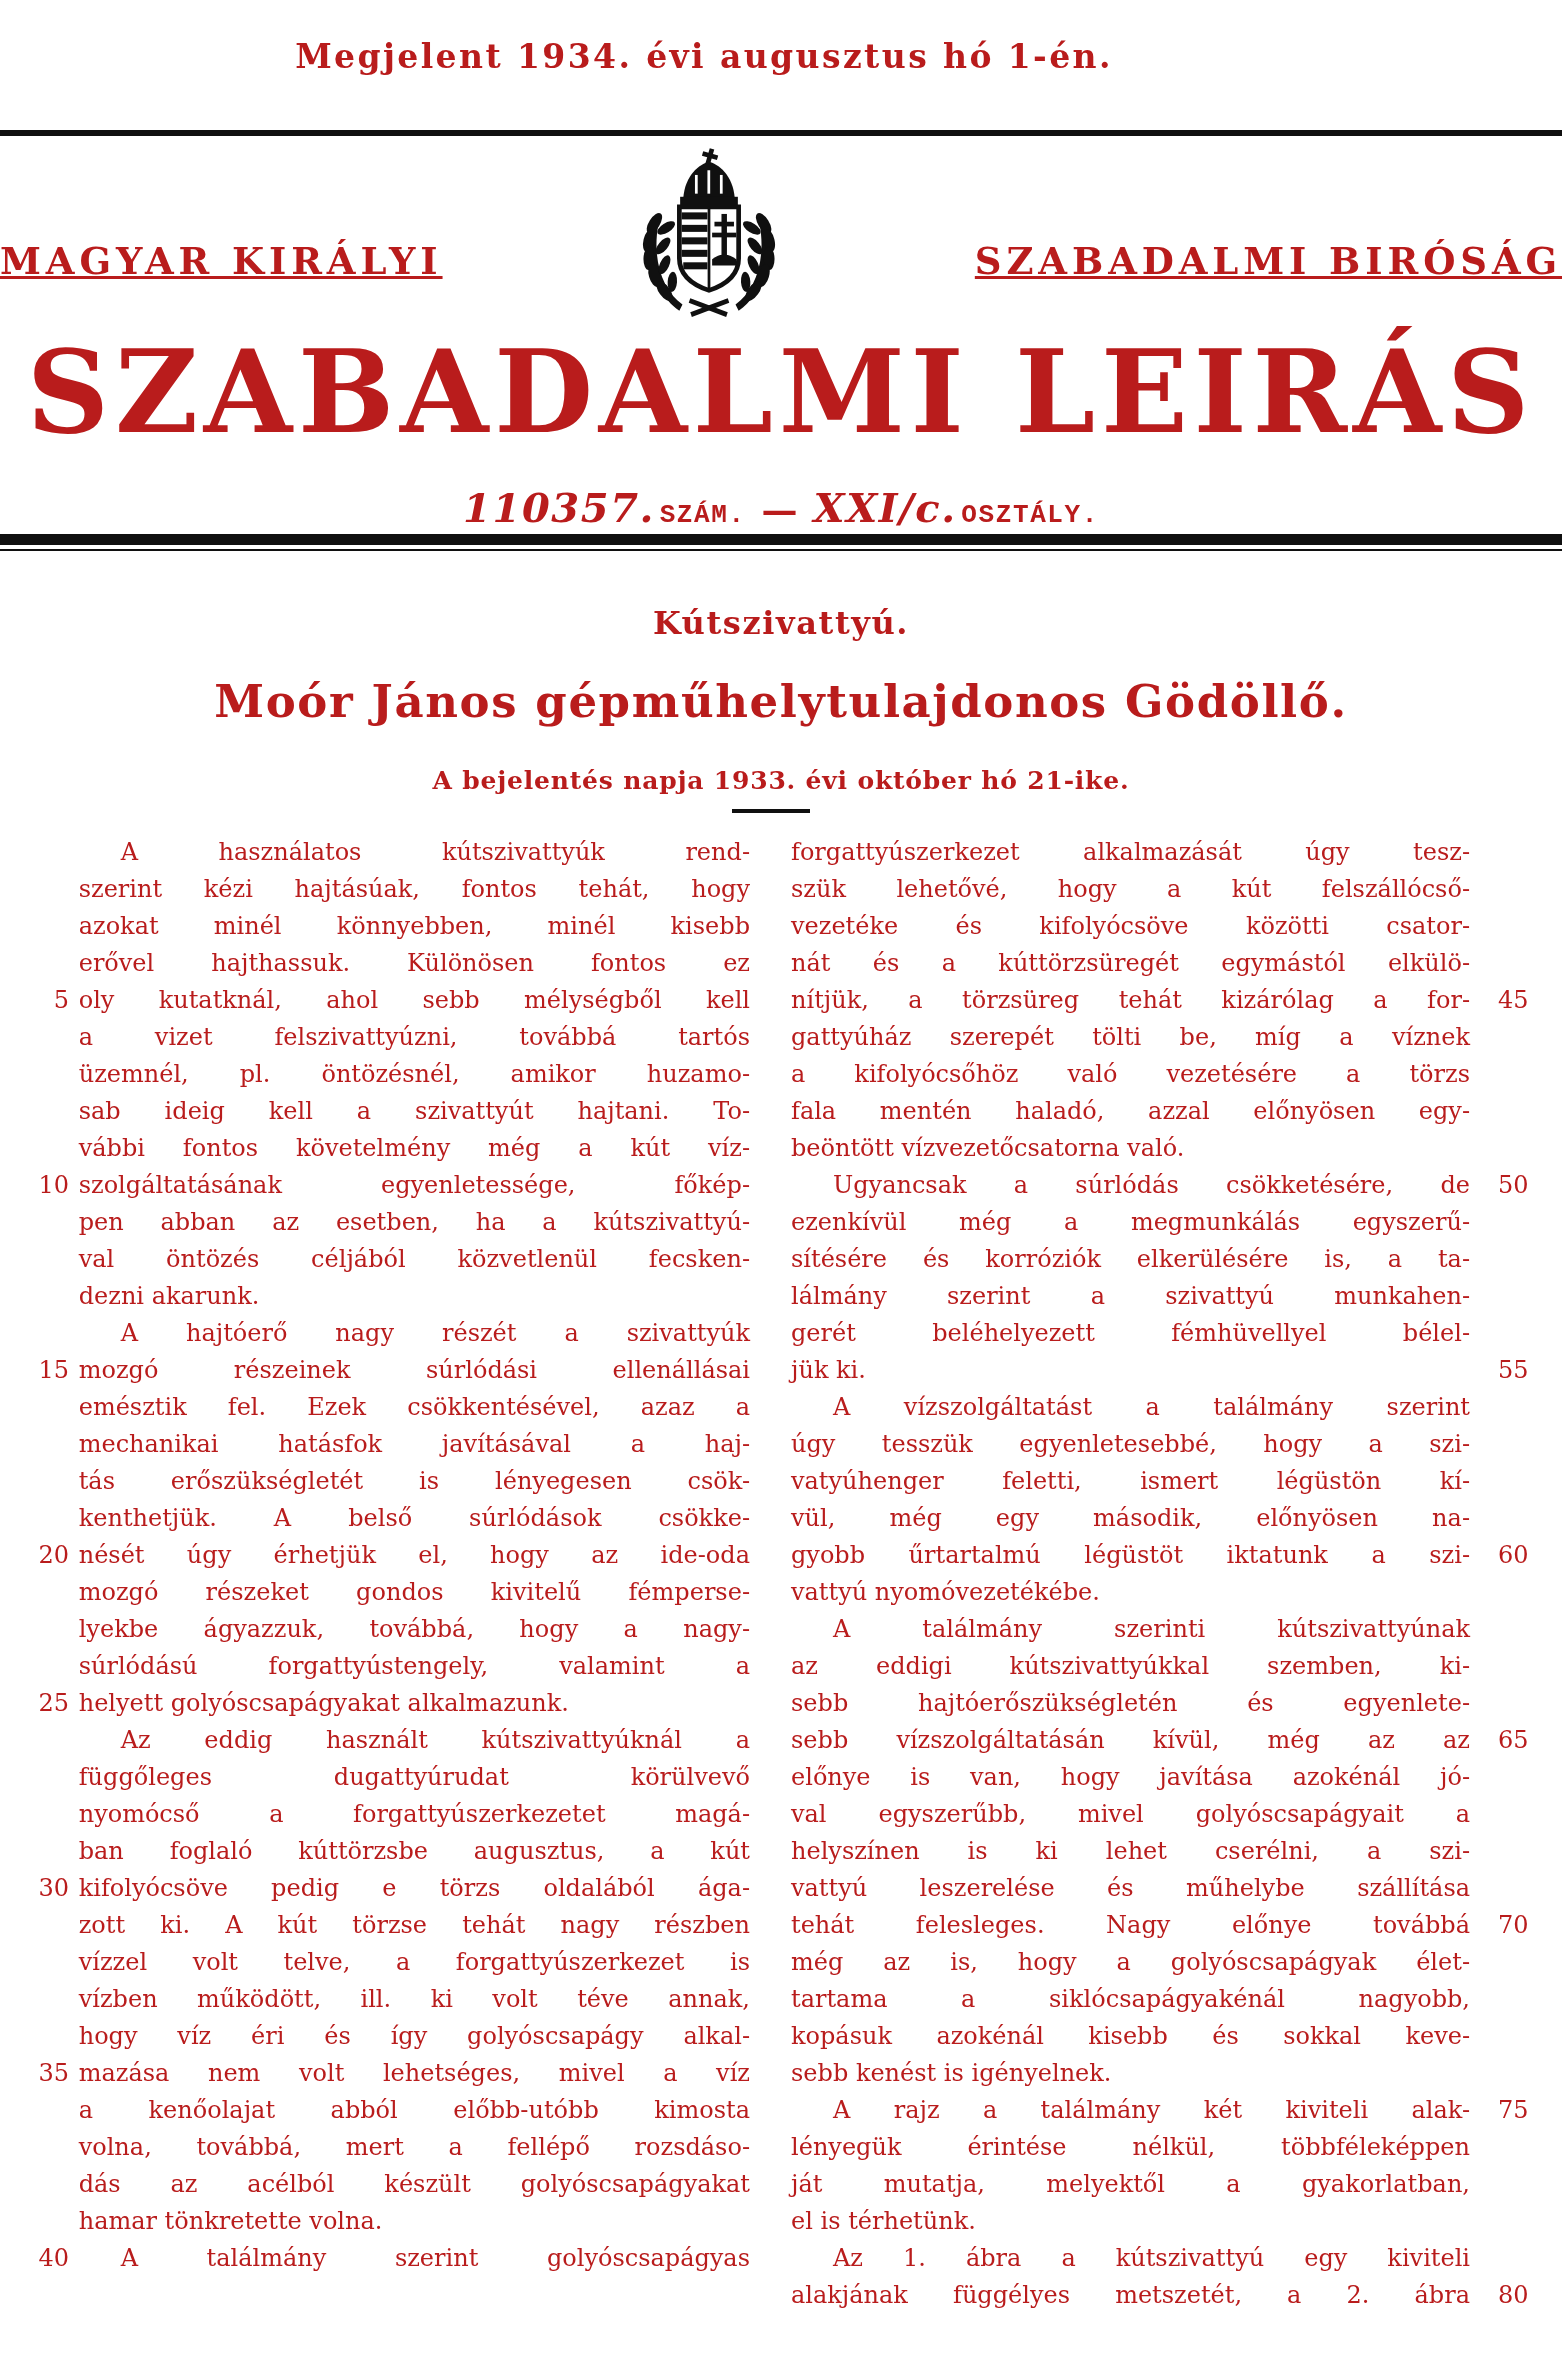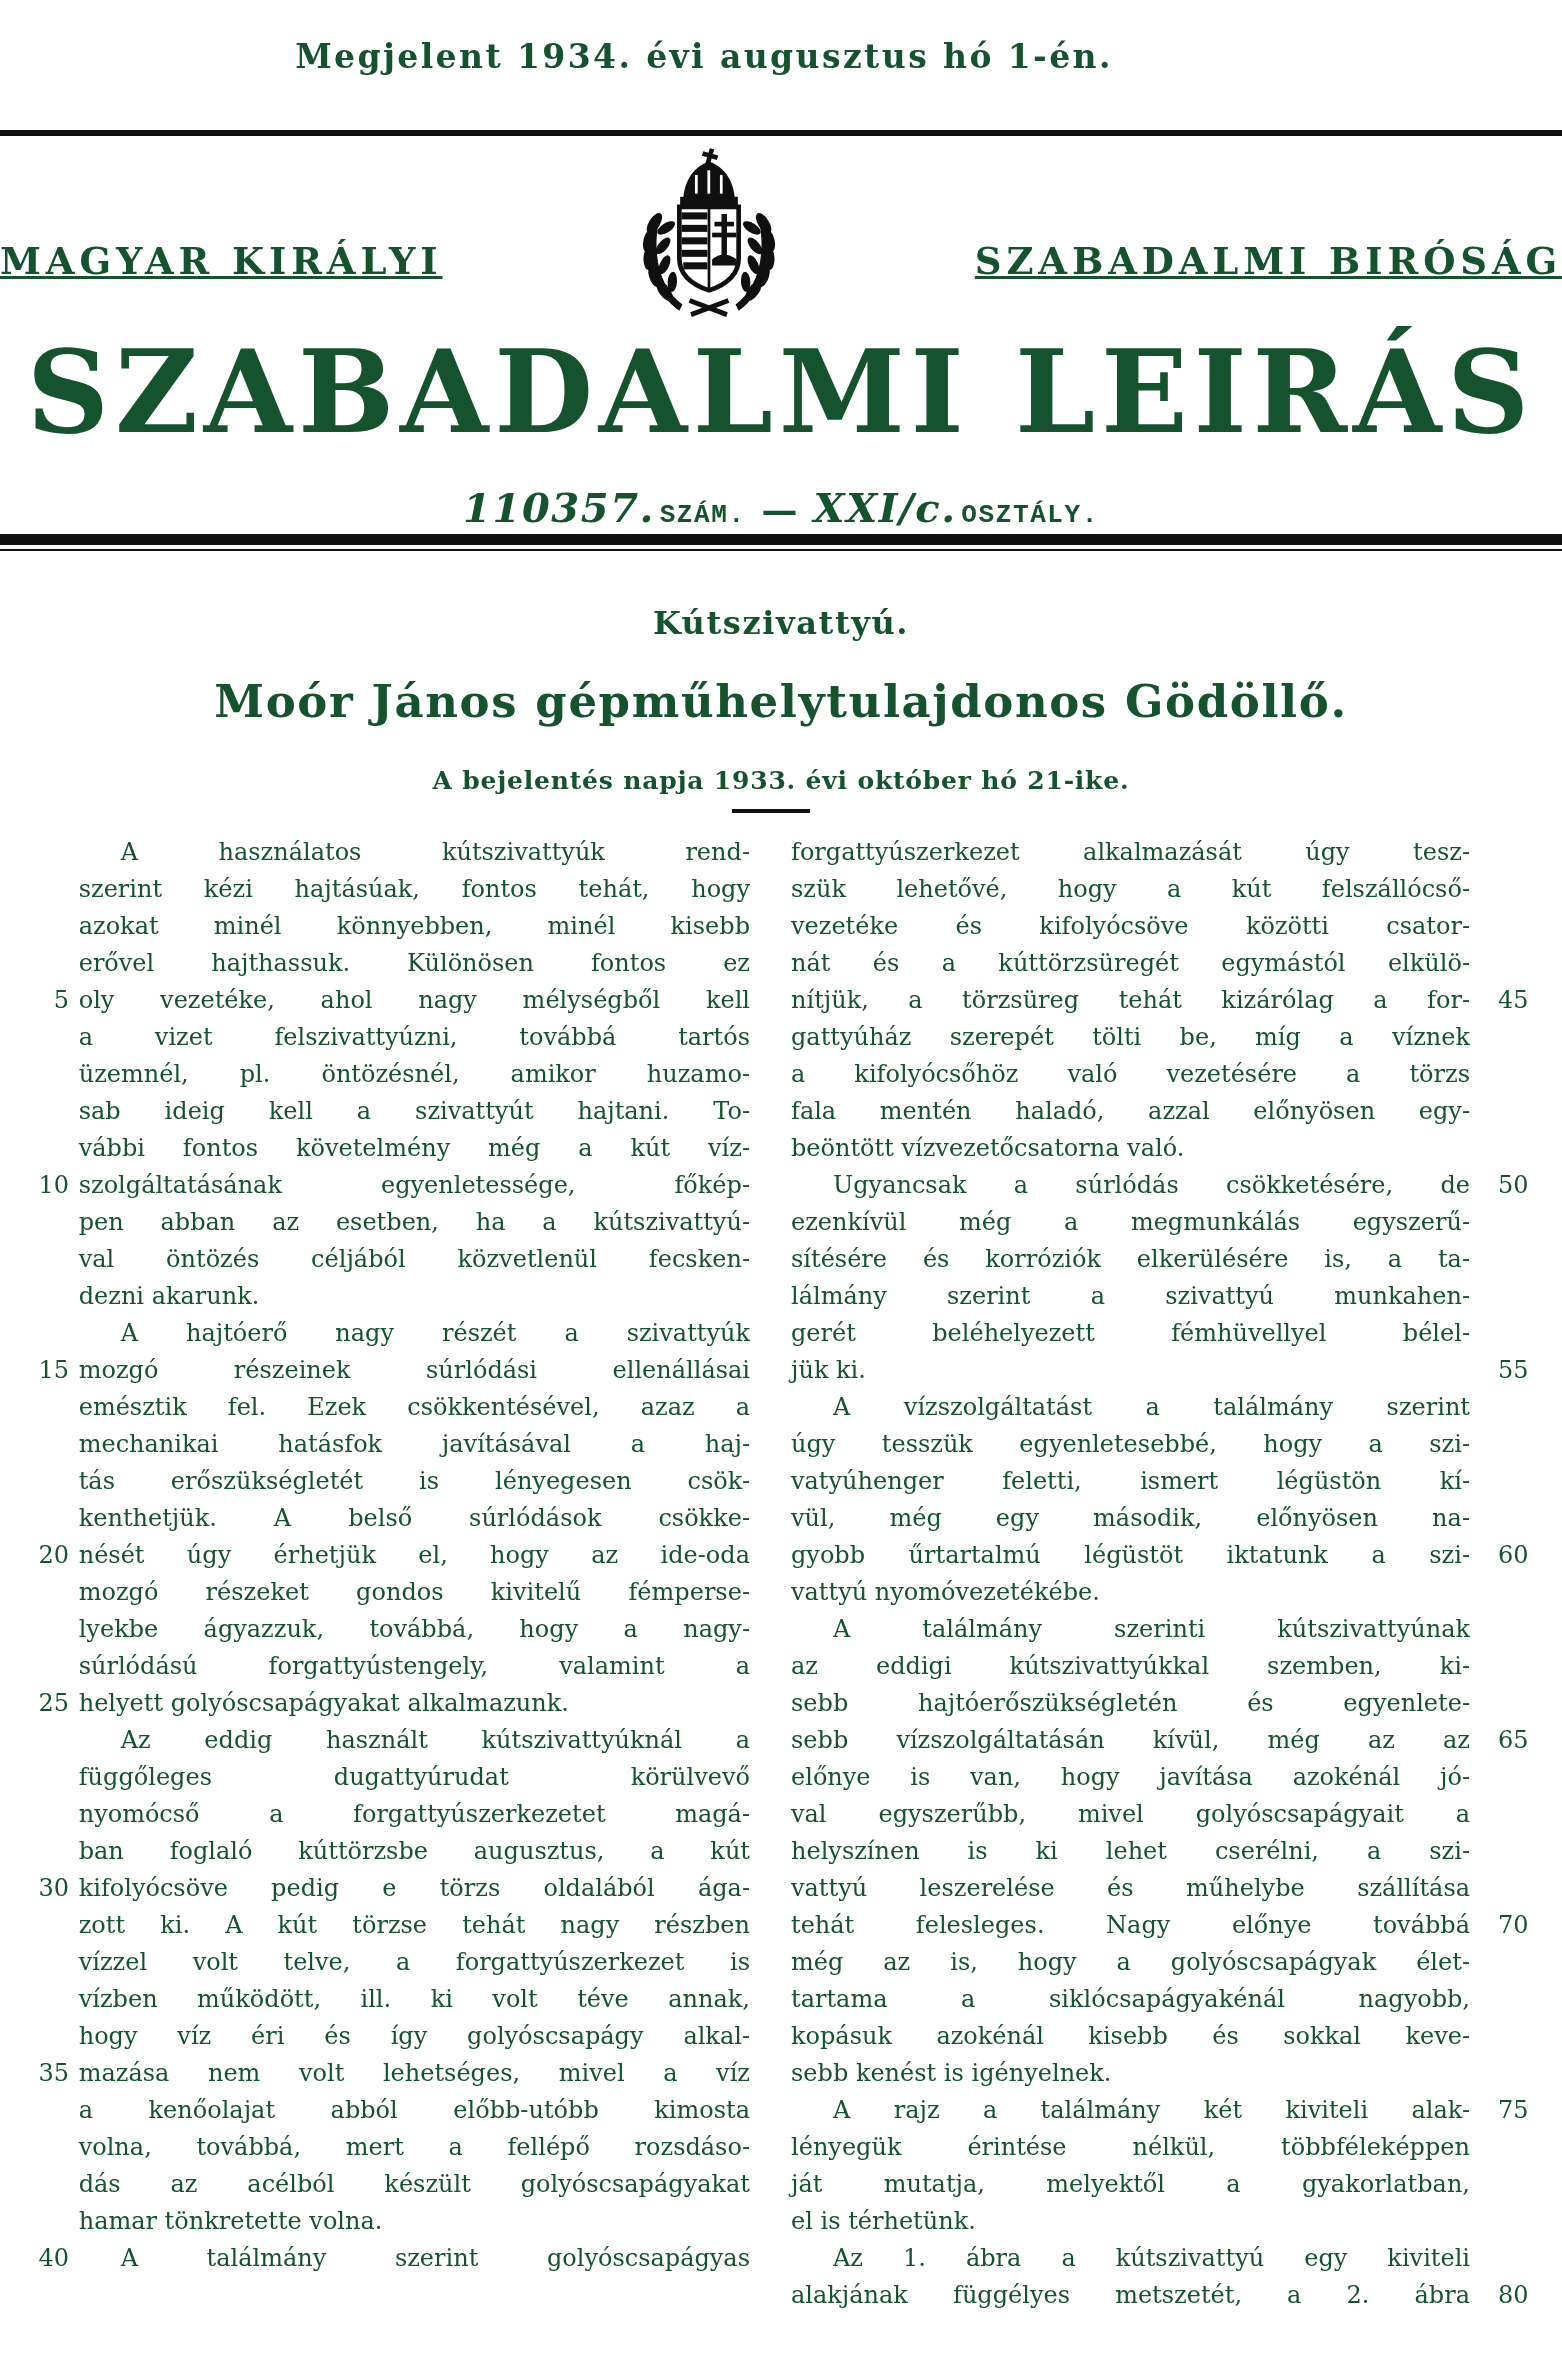--- a/index.html
+++ b/index.html
@@ -1,20 +1,20 @@
 <!DOCTYPE html>
 <html style="font-size:13px"><head>
 <meta charset="utf-8">
 <style>
   html,body{margin:0;padding:0;background:#e8e8e4;}
   .page{
     position:relative;
     width:1562px;height:2366px;
     background:#ffffff;
-    color:#14532d;
+    color:#b91c1c;
     font-family:"DejaVu Serif", serif;
     overflow:hidden;
   }
   
   .published{
     position:absolute;top:37px;left:0;width:100%;
     text-align:center;
   }
   .published span{
     display:inline-block;
@@ -194,21 +194,21 @@
         <div class="line">
           <span class="lnum gutter-left"></span>
           <span class="ltext">azokat minél könnyebben, minél kisebb</span>
         </div>
         <div class="line">
           <span class="lnum gutter-left"></span>
           <span class="ltext">erővel hajthassuk. Különösen fontos ez</span>
         </div>
         <div class="line">
           <span class="lnum gutter-left">5</span>
-          <span class="ltext">oly vezetéke, ahol nagy mélységből kell</span>
+          <span class="ltext">oly kutatknál, ahol sebb mélységből kell</span>
         </div>
         <div class="line">
           <span class="lnum gutter-left"></span>
           <span class="ltext">a vizet felszivattyúzni, továbbá tartós</span>
         </div>
         <div class="line">
           <span class="lnum gutter-left"></span>
           <span class="ltext">üzemnél, pl. öntözésnél, amikor huzamo-</span>
         </div>
         <div class="line">

